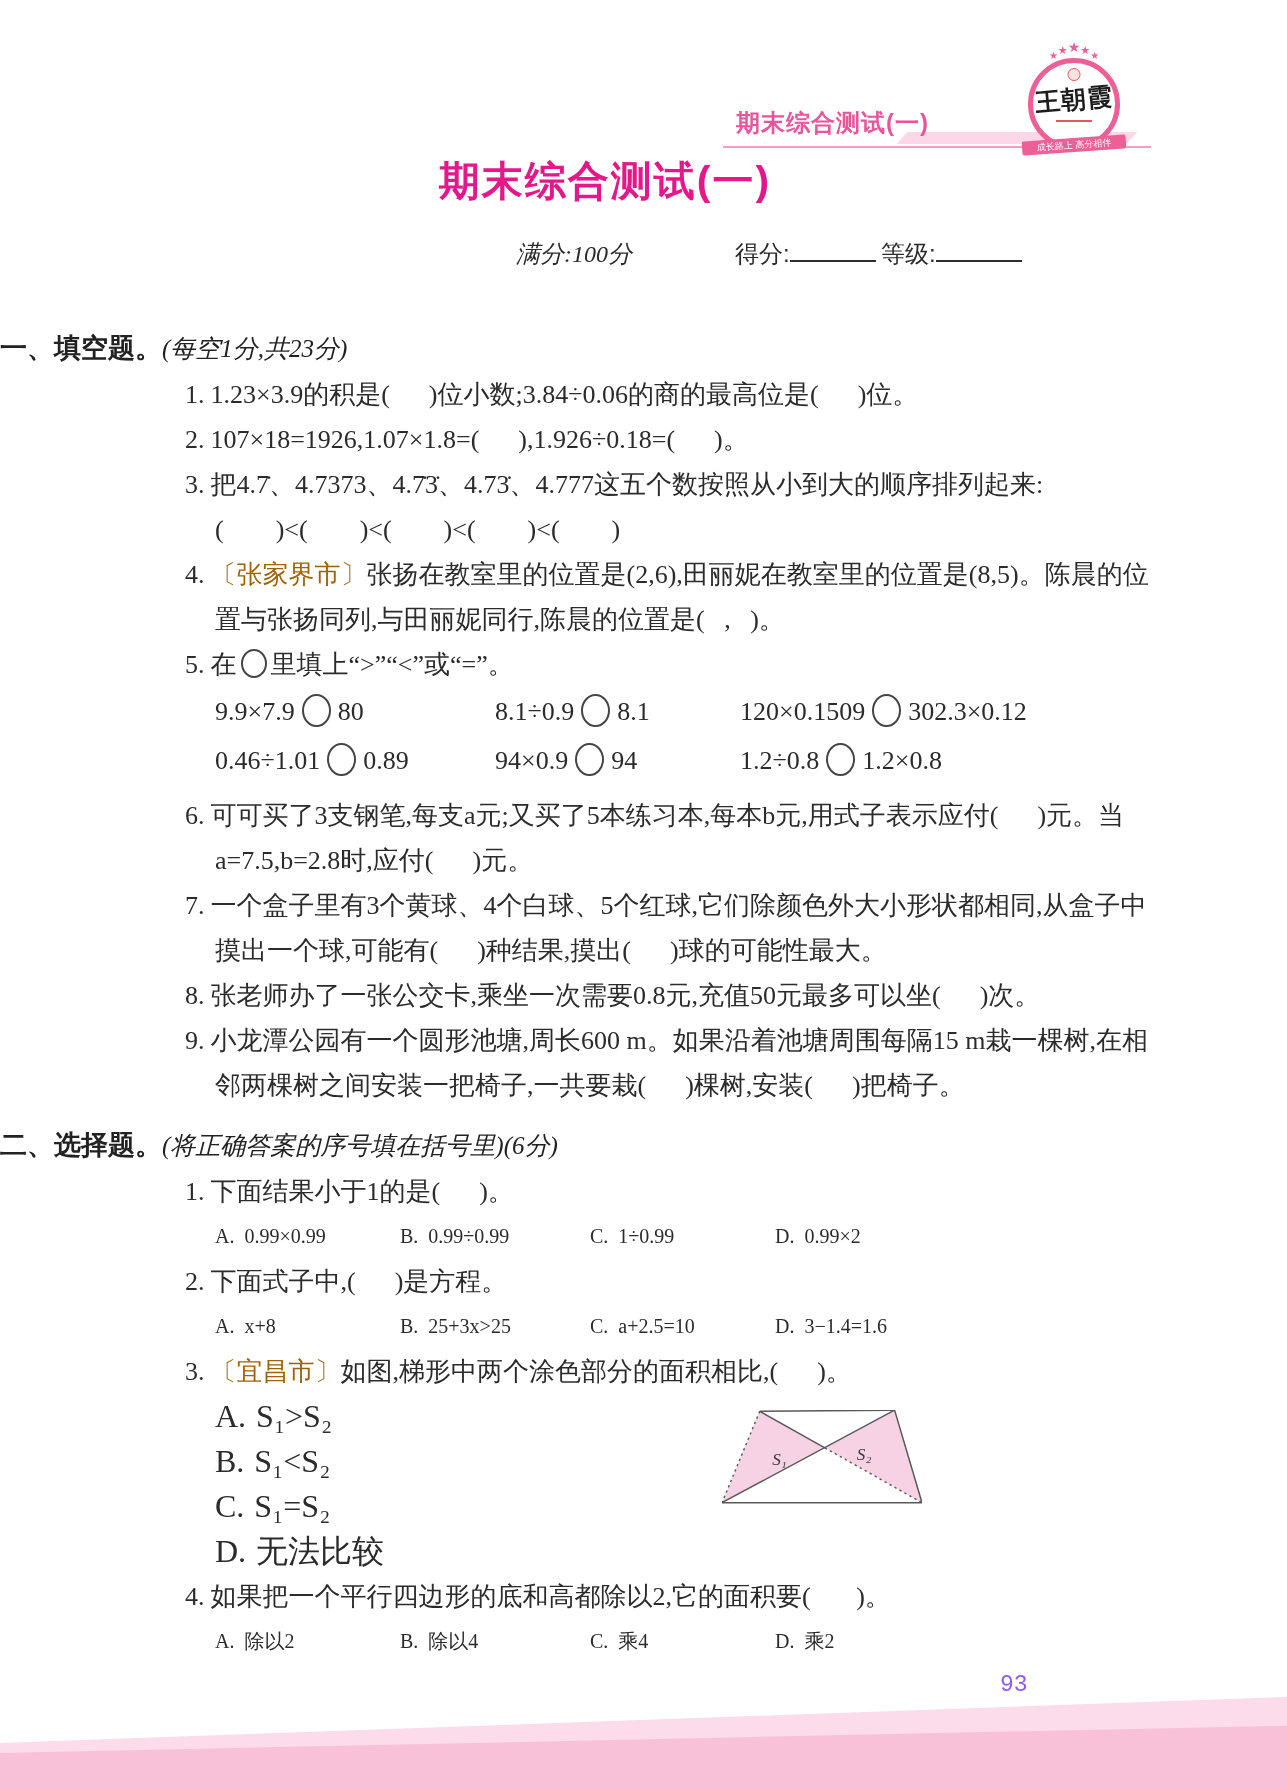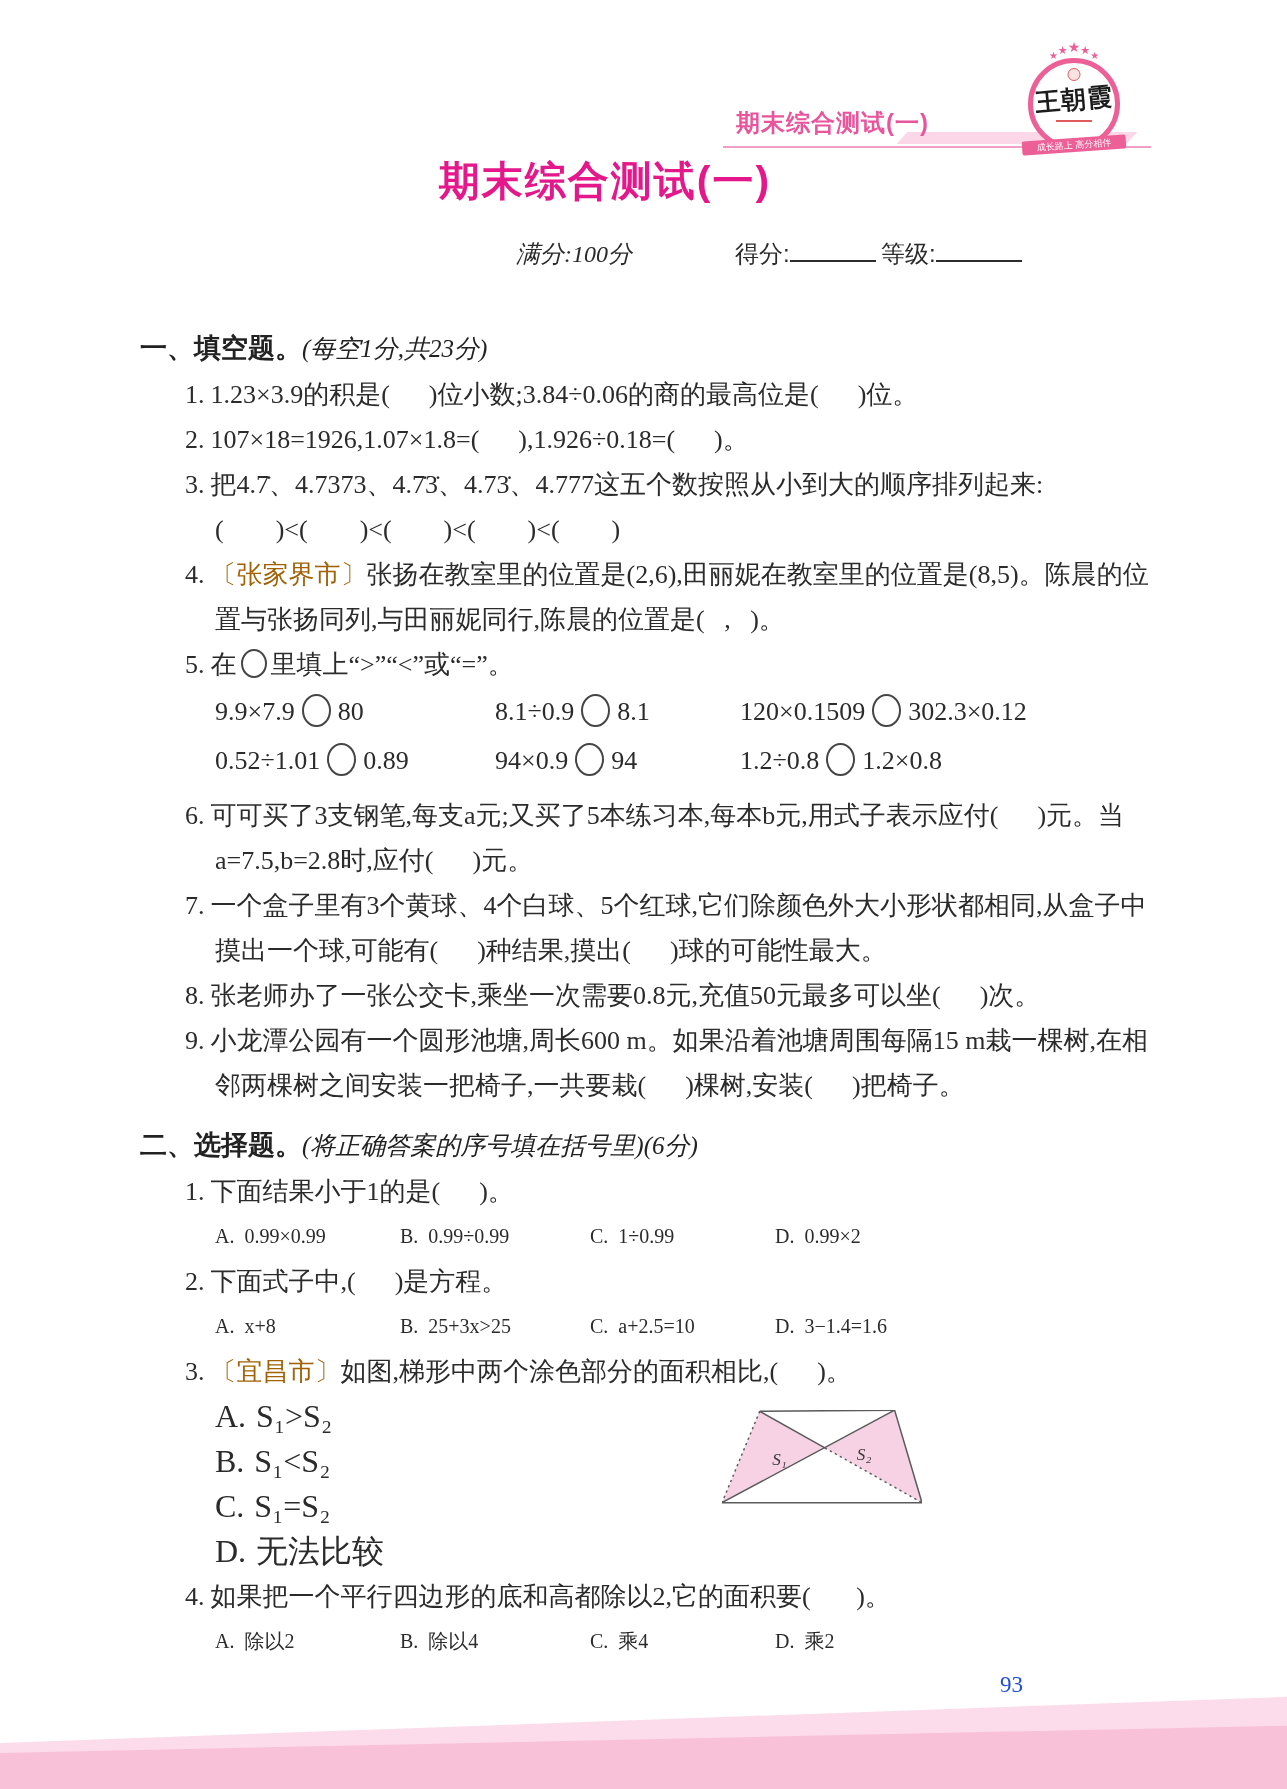--- a/index.html
+++ b/index.html
@@ -38,21 +38,21 @@
               font-family:"Liberation Sans","DejaVu Sans",sans-serif;font-size:41px;font-weight:bold;
               color:#e4188a;letter-spacing:2px;white-space:nowrap;}
   .score-row{position:absolute;top:238px;left:0;width:100%;height:34px;font-size:24px;}
   .full-score{position:absolute;left:516px;font-style:italic;}
   .score-label{position:absolute;left:735px;font-family:"Liberation Sans","DejaVu Sans",sans-serif;}
   .grade-label{position:absolute;left:881px;font-family:"Liberation Sans","DejaVu Sans",sans-serif;}
   .blank-line{display:inline-block;width:86px;height:16px;border-bottom:2px solid #2d2d2d;}
 
   
   .content{position:absolute;top:325px;left:0;width:1287px;box-sizing:border-box;padding-right:138px;}
-  .sec-head{margin-left:140px;line-height:46px;font-family:"Liberation Sans","DejaVu Sans",sans-serif;
+  .sec-head{line-height:46px;font-family:"Liberation Sans","DejaVu Sans",sans-serif;
             font-size:27px;font-weight:bold;color:#222;}
   .sec-note{font-family:"Liberation Serif","DejaVu Serif",serif;font-weight:normal;font-size:25px;font-style:italic;}
   .q{margin-left:215px;text-indent:-30px;font-size:26px;line-height:45px;}
   .q-num{margin-right:6px;}
   .q-tag{color:#a16207;}
   .q-text{white-space:pre-wrap;}
   .cmp-row{margin-left:215px;display:flex;font-size:26px;line-height:49px;}
   .cmp-row .cmp:nth-child(1){width:280px;}
   .cmp-row .cmp:nth-child(2){width:245px;}
   .circle-blank{display:inline-block;width:25px;height:29px;border:2px solid #454545;border-radius:50%;
@@ -63,22 +63,22 @@
   .opts-row .opt:nth-child(2){width:190px;}
   .opts-row .opt:nth-child(3){width:185px;}
   .opt-label{margin-right:10px;}
   .opt-line{margin-left:215px;font-size:32px;line-height:45px;}
 
   
   .figure{position:absolute;top:1410px;left:722px;}
   .fig-label{font-family:"Liberation Serif","DejaVu Serif",serif;font-style:italic;font-size:15px;fill:#3a3a3a;}
 
   
-  .page-number{position:absolute;top:1672px;left:1000px;font-family:Liberation Serif, serif;
-               font-size:23px;color:#1d4ed8;}
+  .page-number{position:absolute;top:1672px;left:1000px;font-family:Liberation Mono, monospace;
+               font-size:23px;color:#8b5cf6;}
   .band-light{position:absolute;bottom:0;left:0;width:100%;height:96px;background:#fcdcea;
               clip-path:polygon(0 52%,100% 4%,100% 100%,0 100%);}
   .band-dark{position:absolute;bottom:0;left:0;width:100%;height:72px;background:#f8c1d7;
              clip-path:polygon(0 50%,100% 12%,100% 100%,0 100%);}
 </style>
 </head>
 <body>
 
 <div class="page">
 
@@ -119,21 +119,21 @@
     <div class="q"><span class="q-num">4.</span><span class="q-tag">〔张家界市〕</span><span class="q-text">张扬在教室里的位置是(2,6),田丽妮在教室里的位置是(8,5)。陈晨的位置与张扬同列,与田丽妮同行,陈晨的位置是(   ,   )。</span></div>
 
     <div class="q"><span class="q-num">5.</span><span class="q-text">在</span><span class="circle-blank small"></span><span class="q-text">里填上“&gt;”“&lt;”或“=”。</span></div>
 
     <div class="cmp-row">
       <span class="cmp"><span>9.9×7.9</span><span class="circle-blank"></span><span>80</span></span>
       <span class="cmp"><span>8.1÷0.9</span><span class="circle-blank"></span><span>8.1</span></span>
       <span class="cmp"><span>120×0.1509</span><span class="circle-blank"></span><span>302.3×0.12</span></span>
     </div>
     <div class="cmp-row">
-      <span class="cmp"><span>0.52÷1.01</span><span class="circle-blank"></span><span>0.89</span></span>
+      <span class="cmp"><span>0.46÷1.01</span><span class="circle-blank"></span><span>0.89</span></span>
       <span class="cmp"><span>94×0.9</span><span class="circle-blank"></span><span>94</span></span>
       <span class="cmp"><span>1.2÷0.8</span><span class="circle-blank"></span><span>1.2×0.8</span></span>
     </div>
 
     <div class="q" style="margin-top:8px;"><span class="q-num">6.</span><span class="q-text">可可买了3支钢笔,每支a元;又买了5本练习本,每本b元,用式子表示应付(      )元。当a=7.5,b=2.8时,应付(      )元。</span></div>
 
     <div class="q"><span class="q-num">7.</span><span class="q-text">一个盒子里有3个黄球、4个白球、5个红球,它们除颜色外大小形状都相同,从盒子中摸出一个球,可能有(      )种结果,摸出(      )球的可能性最大。</span></div>
 
     <div class="q"><span class="q-num">8.</span><span class="q-text">张老师办了一张公交卡,乘坐一次需要0.8元,充值50元最多可以坐(      )次。</span></div>
 

